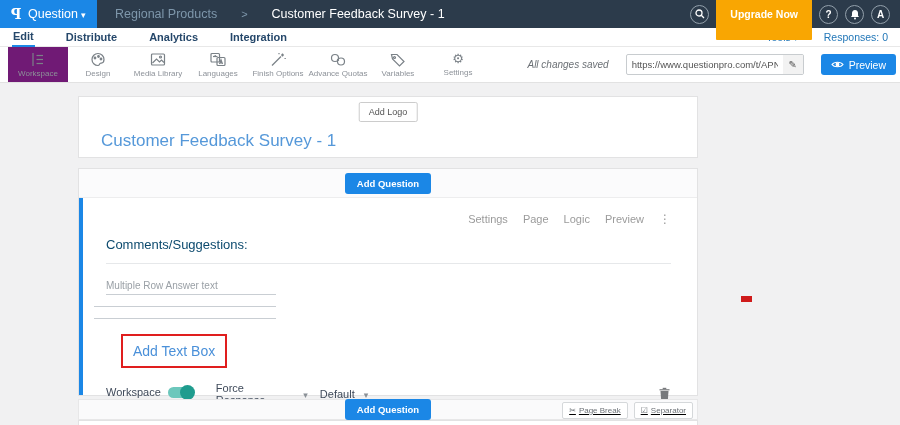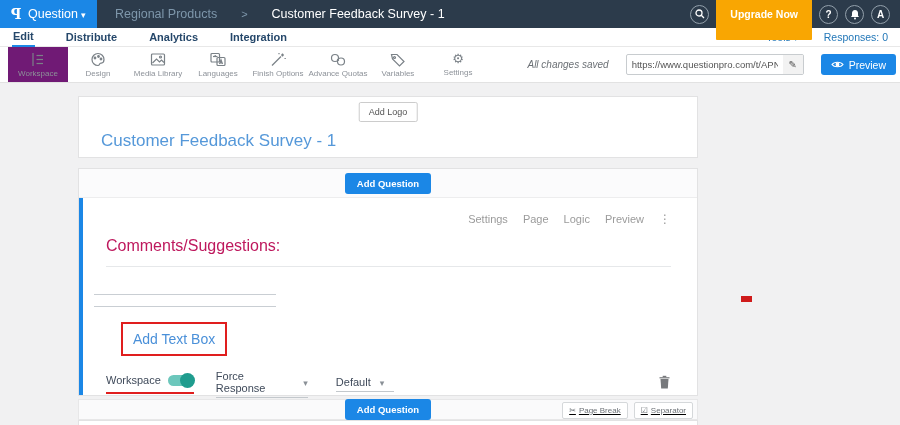--- a/index.html
+++ b/index.html
@@ -50,36 +50,36 @@
   .survey-title { position:absolute; left:22px; top:34px; font-size:17px; color:#5598d9; }
 
   .q-card { margin-top:10px; border:1px solid #e2e2e3; background:#fff; }
   .addq-strip { height:29px; background:#fbfbfc; display:flex; align-items:center; justify-content:center; border-bottom:1px solid #ededee; }
   .addq-btn { background:#1b87e6; color:#fff; border:none; border-radius:3px; font-size:9.5px; font-weight:bold; padding:5px 12px; cursor:pointer; }
 
   .q-block { border-left:4px solid #1b87e6; background:#fff; padding:10px 26px 0 23px; position:relative; height:197px; }
   .q-menu { display:flex; justify-content:flex-end; align-items:center; gap:15px; font-size:11px; color:#9b9b9b; padding-top:4px; }
   .q-menu span { cursor:pointer; }
   .kebab { font-size:12px; letter-spacing:0; cursor:pointer; }
-  .q-text { margin-top:11px; font-size:16px; color:#be185d; padding-bottom:11px; border-bottom:1px solid #e6e8ea; }
+  .q-text { margin-top:11px; font-size:13px; color:#0c4a6e; padding-bottom:11px; border-bottom:1px solid #e6e8ea; }
   .answer-rows { margin-top:16px; width:170px; }
   .answer-rows .row1 { font-size:10px; color:#9aa0a6; padding-bottom:3px; border-bottom:1px solid #c9ced3; }
   .answer-rows .rown { height:12px; border-bottom:1px solid #c9ced3; margin-left:-12px; }
   .add-textbox-wrap { display:inline-block; margin:15px 0 0 15px; border:2px solid #e01e1e; padding:6px 10px; }
   .add-textbox { color:#4a90d9; font-size:14px; background:none; border:none; cursor:pointer; font-family:inherit; }
 
   .q-footer { display:flex; align-items:center; margin-top:12px; height:32px; }
   .validation-wrap { display:flex; align-items:center; gap:7px; border-bottom:2px solid #e01e1e; padding-bottom:6px; }
   .validation-label { font-size:11px; color:#3f4a5a; }
   .toggle { width:26px; height:11px; background:#6cc7bc; border-radius:6px; position:relative; cursor:pointer; }
   .toggle .knob { position:absolute; right:-1px; top:-2px; width:15px; height:15px; border-radius:50%; background:#1f9c8e; }
   .select { display:flex; align-items:center; gap:6px; font-size:11px; color:#3f4a5a; border-bottom:1px solid #c3c8cc; padding-bottom:3px; cursor:pointer; }
   .select .caret::after { color:#8a9096; font-size:9px; }
   .sel-force { margin-left:22px; width:92px; }
-  .sel-default { margin-left:28px; width:58px; }
+  .sel-default { margin-left:12px; width:58px; }
   .trash { margin-left:auto; cursor:pointer; }
   .trash svg { stroke:#77797c; fill:none; stroke-width:1.2; }
 
   .bottom-strip { margin-top:3px; height:21px; background:#fafafb; border:1px solid #e7e7e8; position:relative; display:flex; align-items:center; justify-content:center; }
   .mini-btns { position:absolute; right:4px; top:2px; display:flex; gap:6px;text-decoration:underline; }
   .mini-btn { background:#fff; border:1px solid #d5d8da; border-radius:2px; font-size:8px; color:#6b7075; padding:3px 6px; display:flex; align-items:center; gap:3px; cursor:pointer; }
   .scissors-icon::before { content:"✂"; font-size:8px; }
   .checkbox-icon::before { content:"☑"; font-size:8px; }
   .next-card { margin-top:0px; height:8px; background:#fff; border:1px solid #e2e2e3; border-bottom:none; }
 
@@ -232,20 +232,21 @@
           <span>Settings</span>
           <span>Page</span>
           <span>Logic</span>
           <span>Preview</span>
           <span class="kebab">⋮</span>
         </div>
 
         <div class="q-text">Comments/Suggestions:</div>
 
         <div class="answer-rows">
+          <div class="row1">Multiple Row Answer text</div>
           <div class="rown"></div>
           <div class="rown"></div>
         </div>
 
         <div class="add-textbox-wrap">
           <button class="add-textbox">Add Text Box</button>
         </div>
 
         <div class="q-footer">
           <div class="validation-wrap">

